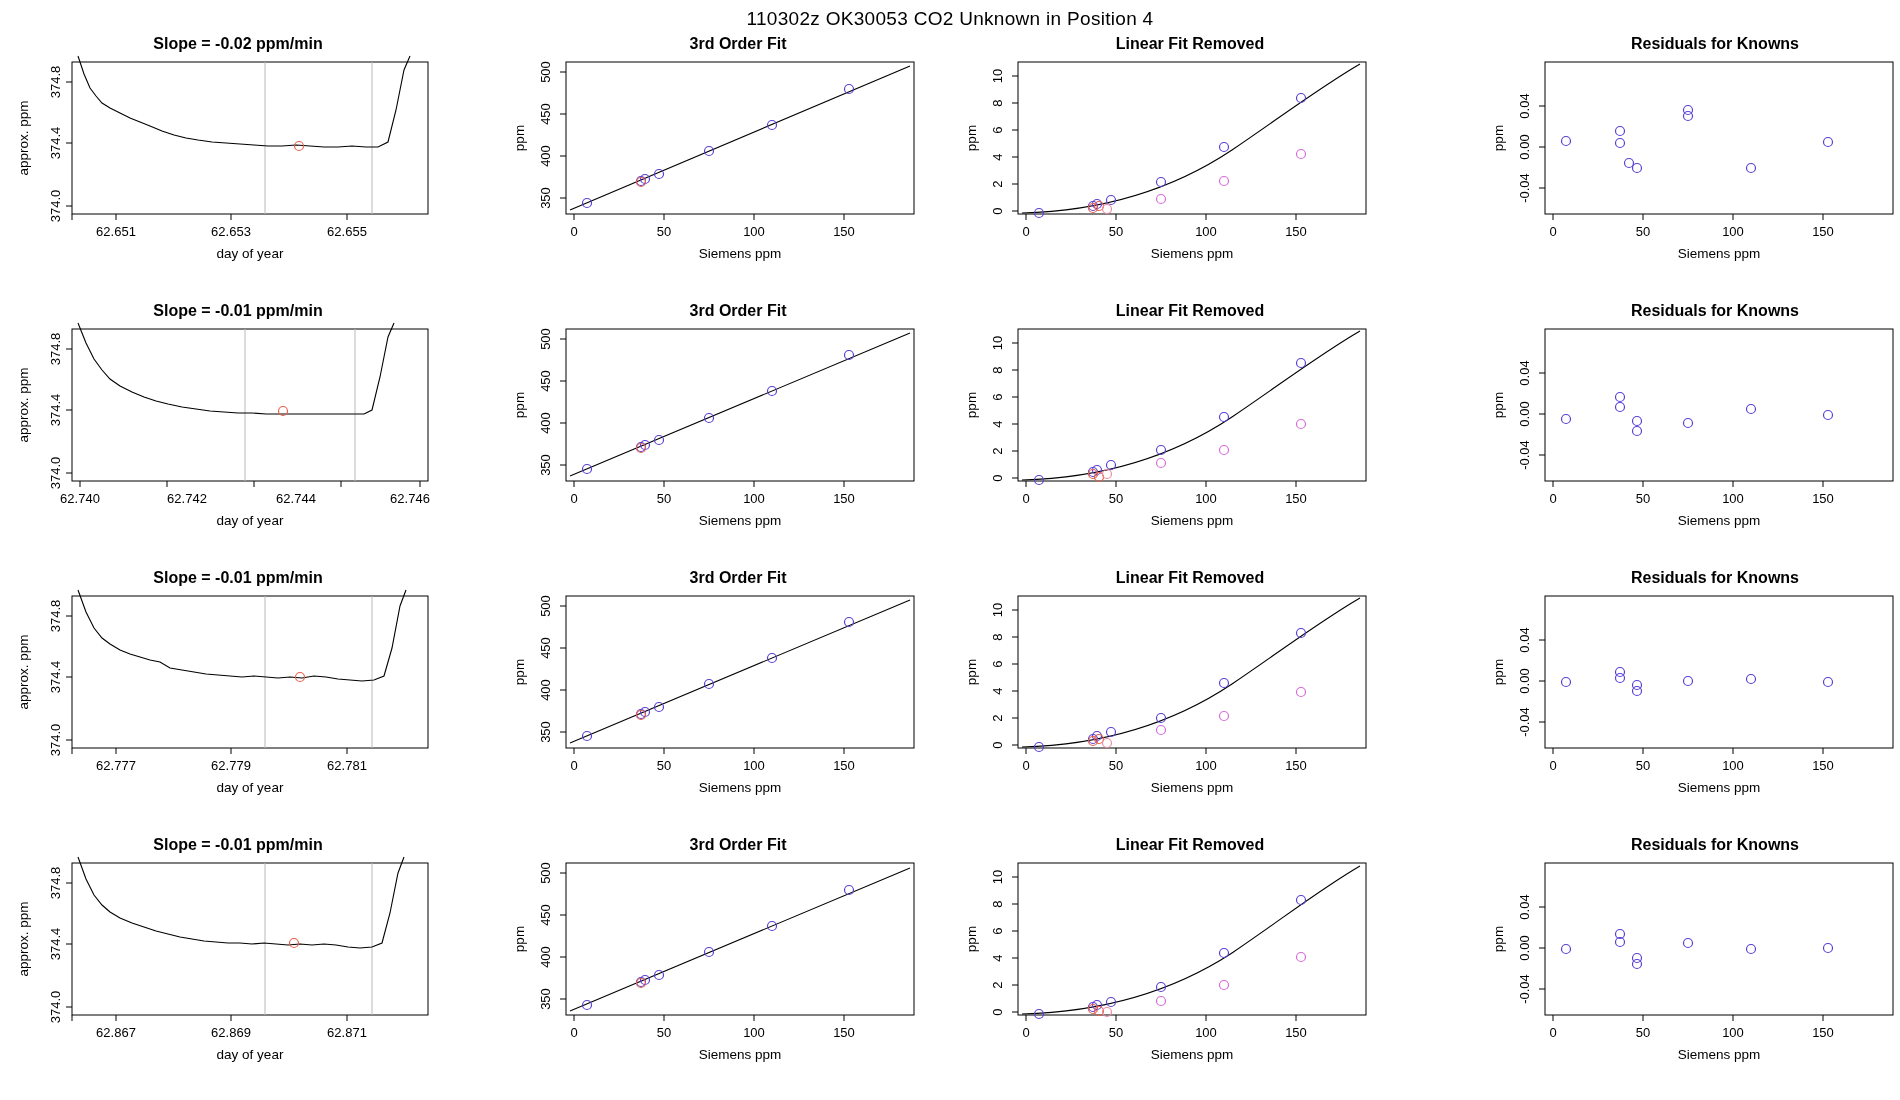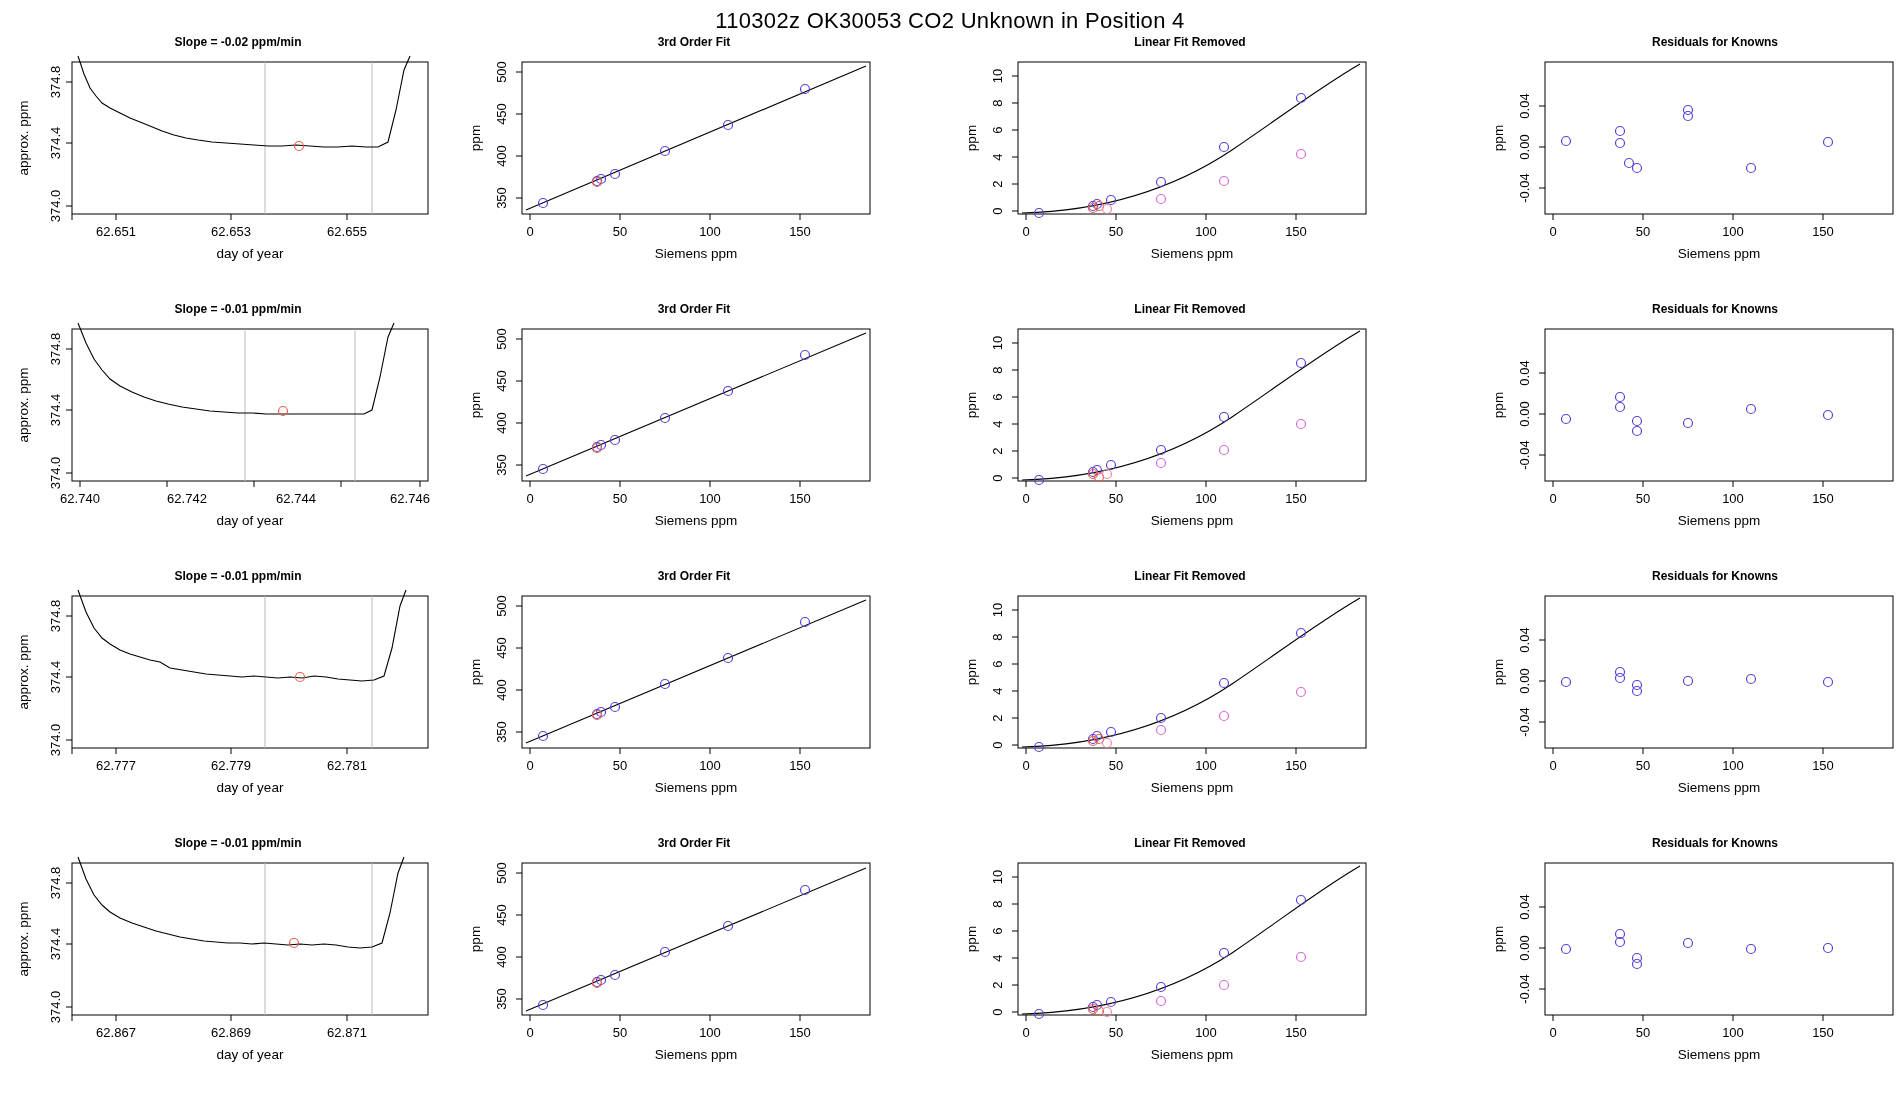--- a/index.html
+++ b/index.html
@@ -1,31 +1,31 @@
 <!DOCTYPE html>
 <html><head>
 <meta charset="utf-8">
 <style>
   html,body{margin:0;padding:0;background:#ffffff;}
   body{width:1900px;height:1100px;font-family:"Liberation Sans",sans-serif;color:#000;}
   #root{width:1900px;height:1100px;position:relative;overflow:hidden;}
   .page-title{
     position:absolute;top:8px;left:0;width:1900px;text-align:center;
-    font-size:22px;font-family:"Liberation Sans",sans-serif;letter-spacing:0.3px;
+    font-size:19px;font-family:"Liberation Sans",sans-serif;letter-spacing:0.3px;
   }
   .grid{position:absolute;top:30px;left:0;width:1900px;height:1070px;}
   .row{position:relative;width:1900px;height:267px;}
   .cell{position:absolute;top:0;height:267px;}
   .c0{left:0;width:476px;}
-  .c1{left:456px;width:476px;}
+  .c1{left:500px;width:476px;}
   .c2{left:952px;width:476px;}
   .c3{left:1479px;width:472px;}
   .panel-title{
     position:absolute;top:5px;left:0;width:100%;text-align:center;
-    font-size:12px;font-weight:bold;
+    font-size:16px;font-weight:bold;
   }
   svg{display:block;}
   .axtext{font-size:13px;font-family:"Liberation Sans",sans-serif;fill:#000;}
   .axlabel{font-size:13.5px;font-family:"Liberation Sans",sans-serif;fill:#000;}
   .tick{stroke:#000;stroke-width:1;}
   .curve{fill:none;stroke:#000;stroke-width:1.1;}
   .vline{stroke:#b9b9b9;stroke-width:1;}
   .pt-blue{fill:none;stroke:#5b3fd6;stroke-width:1.2;}
   .pt-red{fill:none;stroke:#e8604c;stroke-width:1.2;}
   .pt-mag{fill:none;stroke:#d86bd8;stroke-width:1.2;}

